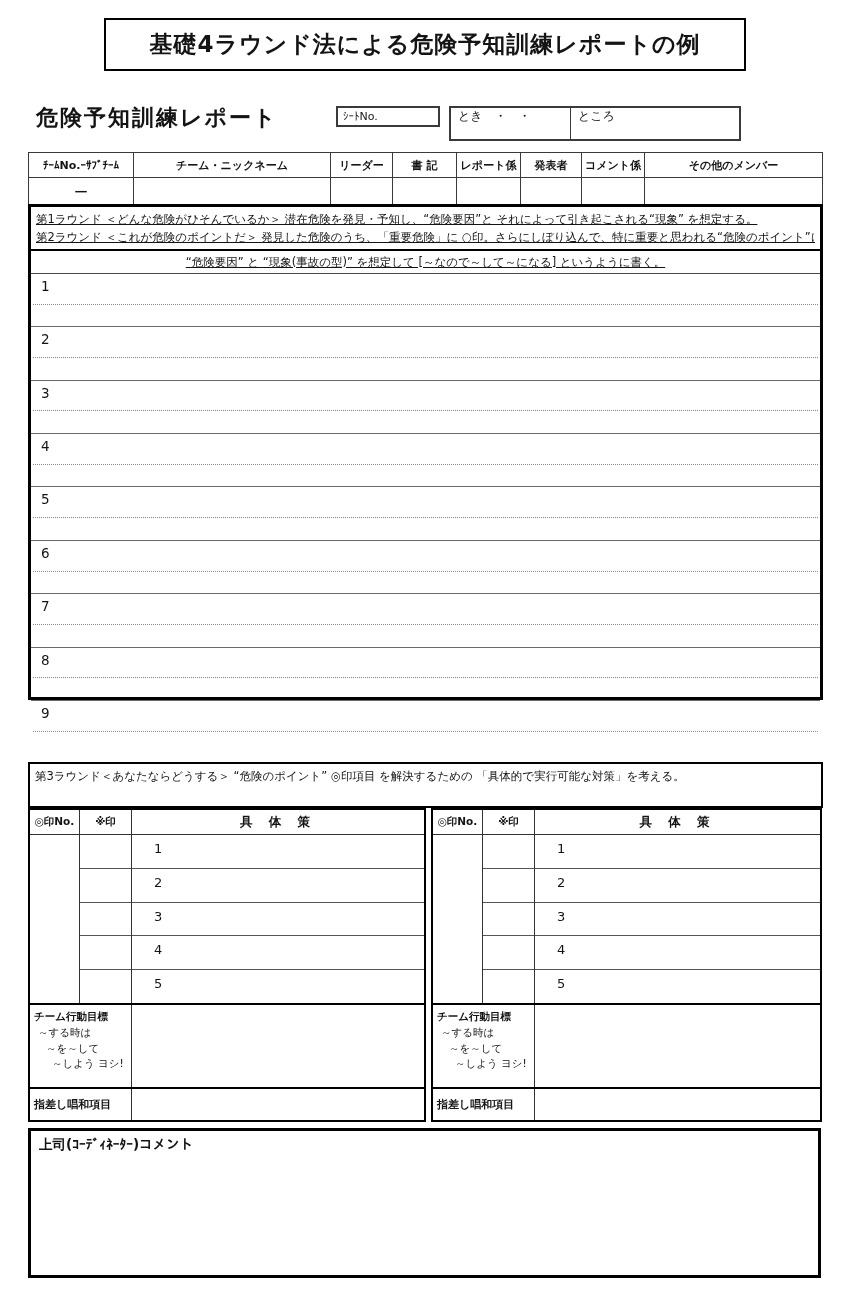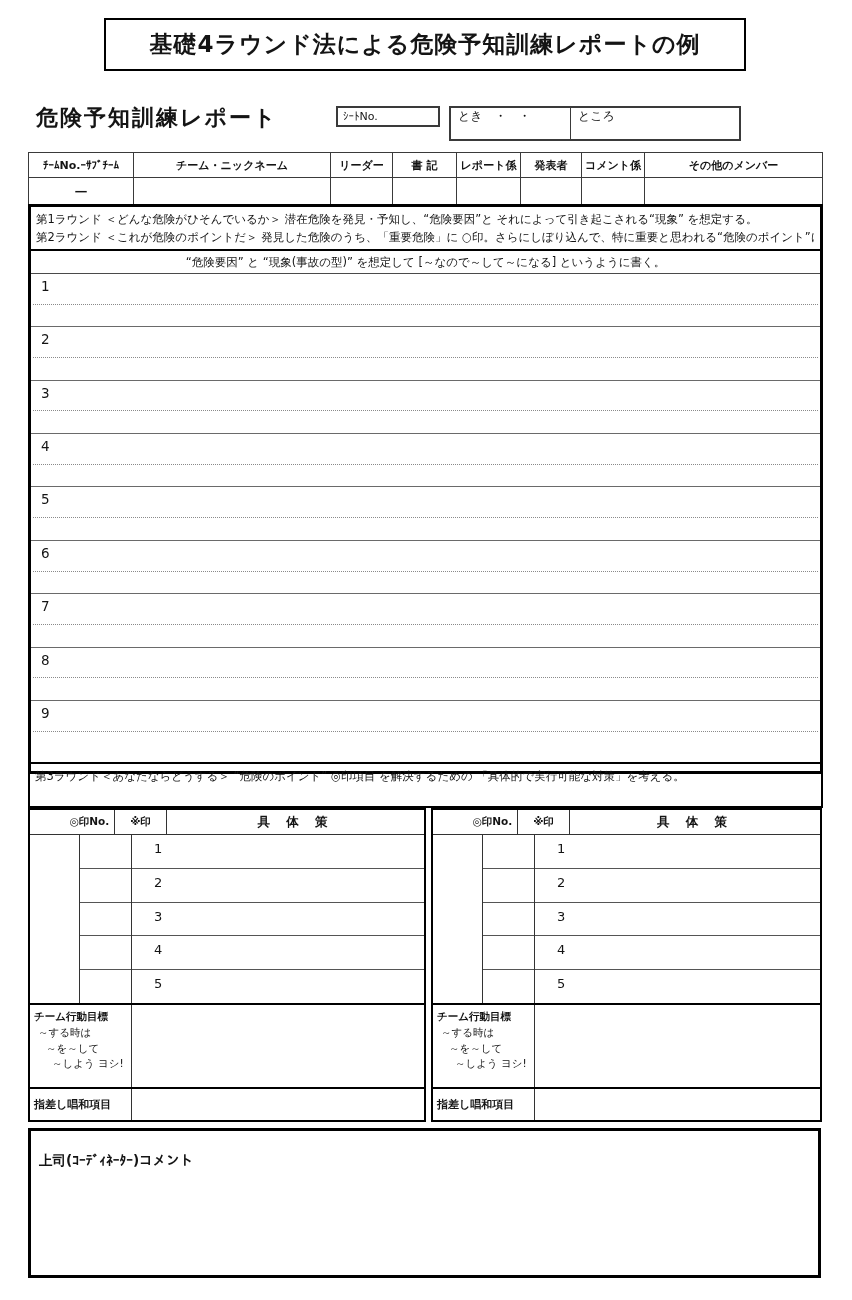--- a/index.html
+++ b/index.html
@@ -38,22 +38,22 @@
     table-layout:fixed;
   }
   .team-table td{
     border:1.5px solid #3a3a3a;font-size:11px;text-align:center;
     padding:0;overflow:hidden;white-space:nowrap;
   }
   .team-table .th-row td{height:24px;font-weight:bold;}
   .team-table .data-row td{height:30px;font-size:14px;}
   
   .kiken-box{
-    position:absolute;left:28px;top:204px;width:795px;height:570px;
-    border:3px solid #000;box-sizing:border-box;background:#fff;
+    position:absolute;left:28px;top:204px;width:795px;height:496px;
+    border:3px solid #000;box-sizing:border-box;background:#fff;text-decoration:underline;
   }
   .instructions{border-bottom:2.5px solid #000;padding:3px 5px 2px 5px;}
   .instr-line{font-size:11.5px;line-height:1.6;white-space:nowrap;overflow:hidden;}
   .subheader{
     height:22px;line-height:22px;text-align:center;font-size:11.5px;
     border-bottom:1.5px solid #4a4a4a;white-space:nowrap;overflow:hidden;
   }
   .krow{position:relative;height:53.4px;border-bottom:1.5px solid #6a6a6a;box-sizing:border-box;}
   .krow:last-child{border-bottom:none;}
   .krow .num{position:absolute;left:10px;top:4px;font-size:13.5px;}
@@ -65,21 +65,21 @@
   }
   
   .mtable{
     position:absolute;top:808px;height:314px;border:2.5px solid #000;
     box-sizing:border-box;background:#fff;
   }
   .mtable.left{left:28px;width:398px;}
   .mtable.right{left:431px;width:391px;}
   .mt-header{display:flex;height:24px;border-bottom:1.5px solid #333;}
   .mh{display:flex;align-items:center;justify-content:center;font-size:10.5px;font-weight:bold;box-sizing:border-box;white-space:nowrap;overflow:hidden;}
-  .mh1{width:50px;border-right:1.5px solid #333;margin-left:35px;}
+  .mh1{width:50px;border-right:1.5px solid #333;}
   .mh2{width:52px;border-right:1.5px solid #333;}
   .mh3{flex:1;font-size:12.5px;letter-spacing:6px;}
   .mt-body{display:flex;height:168px;border-bottom:2px solid #000;}
   .mb-col1{width:50px;border-right:1.5px solid #333;box-sizing:border-box;}
   .mb-col2{width:52px;border-right:1.5px solid #333;box-sizing:border-box;display:flex;flex-direction:column;}
   .mb-col2 .cell{flex:1;border-bottom:1.5px solid #555;}
   .mb-col2 .cell:last-child{border-bottom:none;}
   .mb-col3{flex:1;display:flex;flex-direction:column;}
   .mb-col3 .cell{flex:1;border-bottom:1.5px solid #555;padding:6px 0 0 22px;font-size:13px;box-sizing:border-box;}
   .mb-col3 .cell:last-child{border-bottom:none;}
@@ -91,21 +91,21 @@
   .goal-l3{padding-left:18px;}
   .goal-content{flex:1;}
   .mt-pointing{display:flex;height:31px;}
   .pointing-label{width:102px;border-right:1.5px solid #333;box-sizing:border-box;display:flex;align-items:center;padding-left:4px;font-size:11px;font-weight:bold;white-space:nowrap;overflow:hidden;}
   .pointing-content{flex:1;}
   
   .comment-box{
     position:absolute;left:28px;top:1128px;width:793px;height:150px;
     border:3px solid #000;box-sizing:border-box;padding:5px 8px;
   }
-  .comment-label{font-size:13.5px;font-weight:600;white-space:nowrap;margin-top:16px;}
+  .comment-label{font-size:13.5px;font-weight:600;white-space:nowrap;}
 </style>
 </head>
 <body>
 
 <div class="page">
 
   <div class="heading-box">
     <span>基礎4ラウンド法による危険予知訓練レポートの例</span>
   </div>
 

